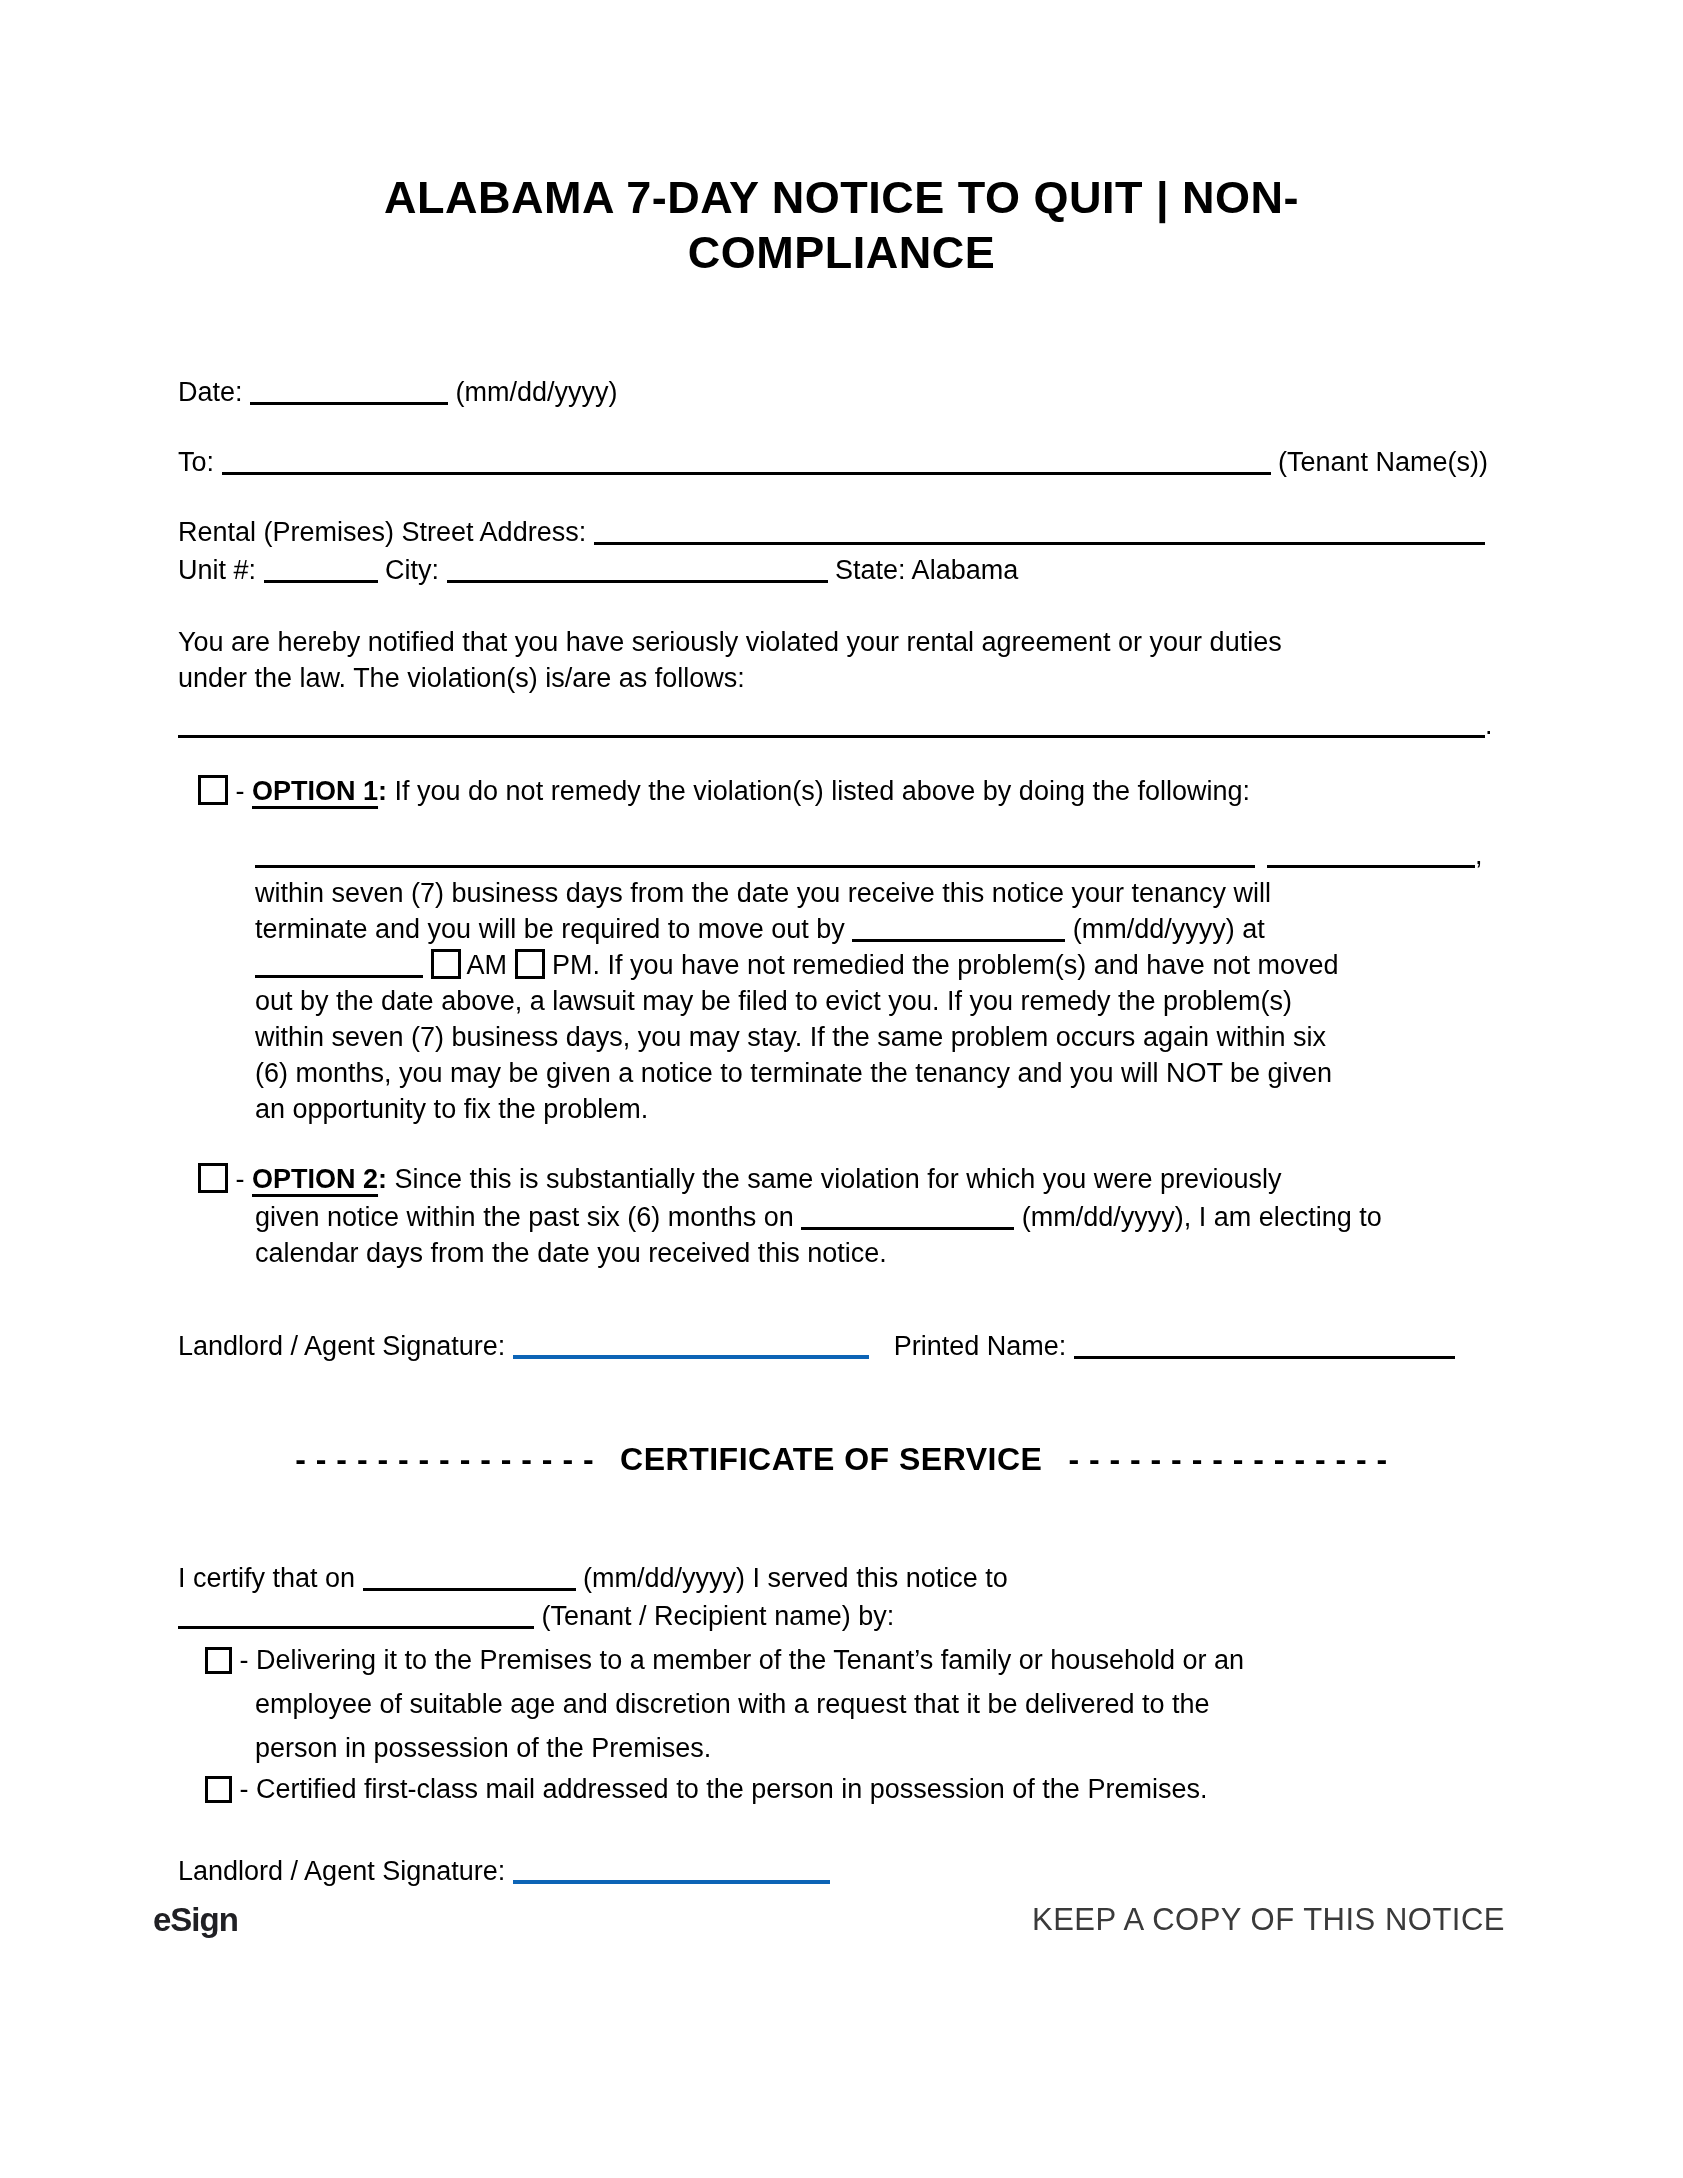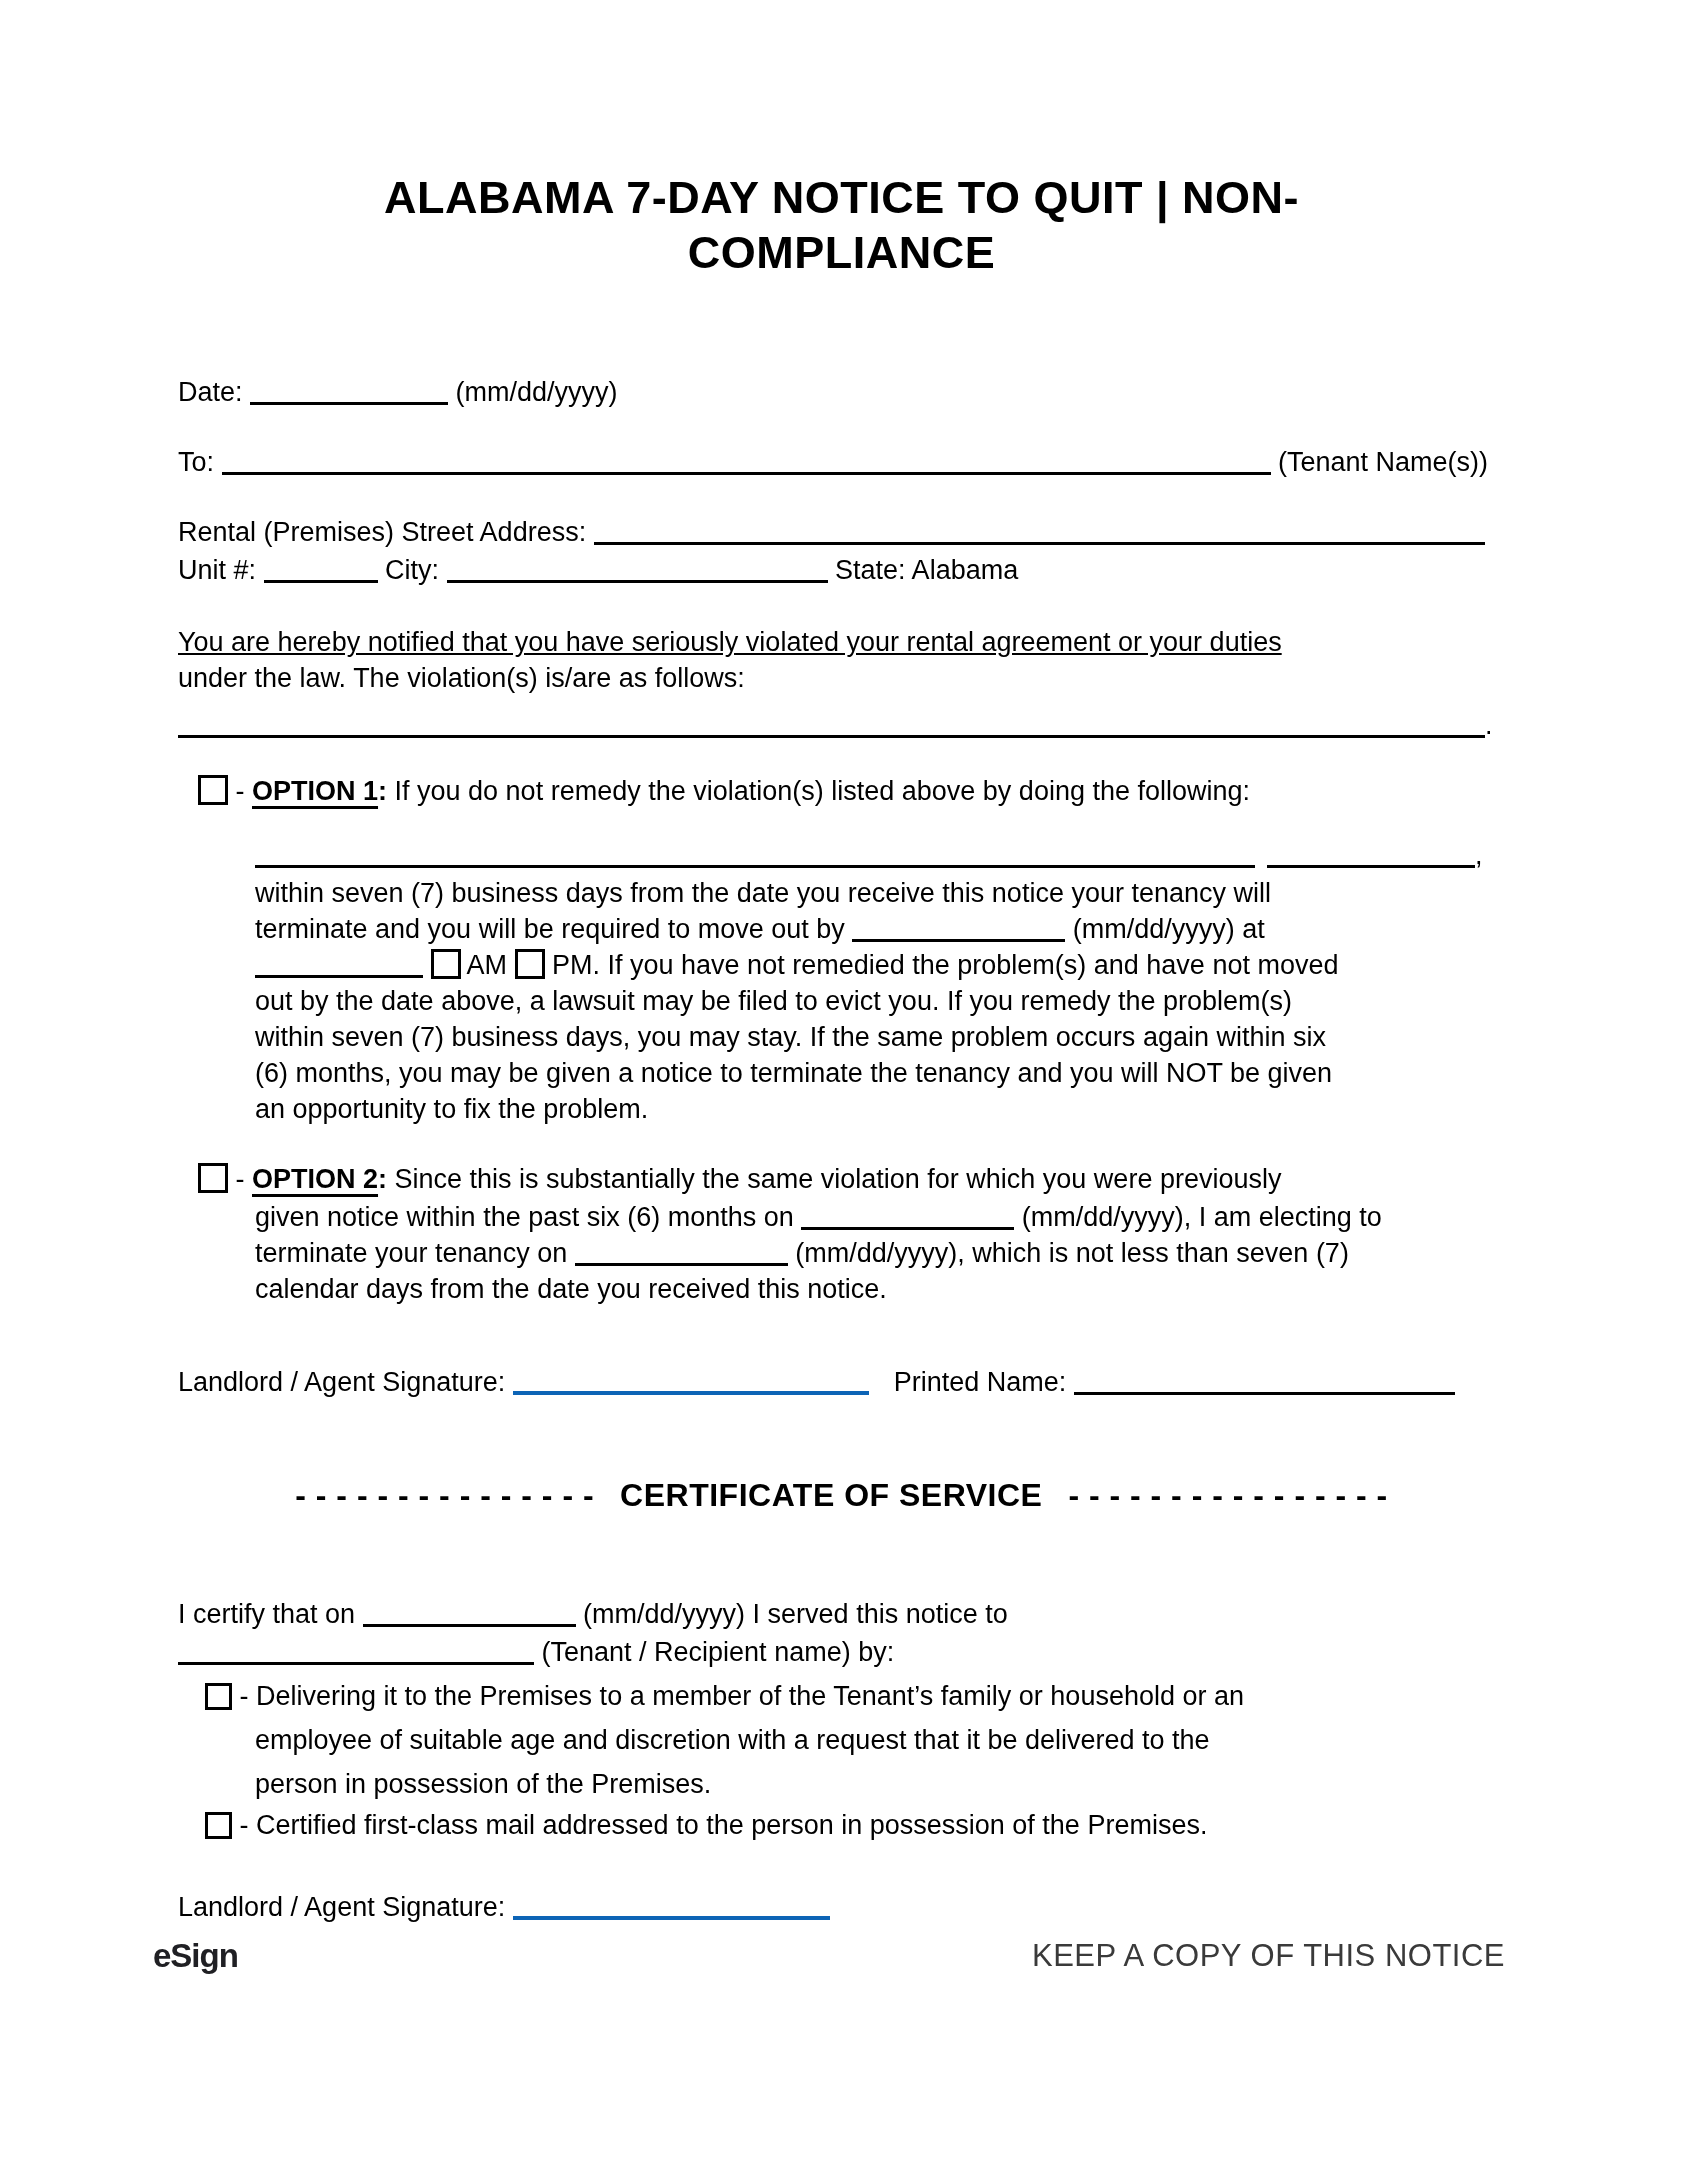--- a/index.html
+++ b/index.html
@@ -86,35 +86,34 @@
   <div class="title">
     <div>ALABAMA 7-DAY NOTICE TO QUIT | NON-</div>
     <div>COMPLIANCE</div>
   </div>
 
   <div id="lines">
       <div class="line" style="margin-top: 94px;"><span>Date: </span><span class="blank" style="width: 198px;"></span><span> (mm/dd/yyyy)</span></div>
       <div class="line" style="margin-top: 34px;"><span>To: </span><span class="blank" style="width: 1049px;"></span><span> (Tenant Name(s))</span></div>
       <div class="line" style="margin-top: 34px;"><span>Rental (Premises) Street Address: </span><span class="blank" style="width: 891px;"></span></div>
       <div class="line" style="margin-top: 2px;"><span>Unit #: </span><span class="blank" style="width: 114px;"></span><span> City: </span><span class="blank" style="width: 381px;"></span><span> State: Alabama</span></div>
-      <div class="line" style="margin-top: 36px; text-decoration: underline;"><span>You are hereby notified that you have seriously violated your rental agreement or your duties</span></div>
+      <div class="line" style="margin-top: 36px;"><span>You are hereby notified that you have seriously violated your rental agreement or your duties</span></div>
       <div class="line"><span>under the law. The violation(s) is/are as follows:</span></div>
       <div class="line" style="margin-top: 11px;"><span class="blank" style="width: 1307px;"></span><span>.</span></div>
       <div class="line" style="margin-top: 30px; padding-left: 20px;"><span class="cb" style="width: 30px; height: 30px;"></span><span> - </span><span class="bu">OPTION 1</span><span class="b">:</span><span> If you do not remedy the violation(s) listed above by doing the following:</span></div>
       <div class="line" style="margin-top: 28px; padding-left: 77px;"><span class="blank" style="width: 1000px;"></span><span class="gap" style="width: 12px;"></span><span class="blank" style="width: 208px;"></span><span>,</span></div>
       <div class="line" style="margin-top: 2px; padding-left: 77px;"><span>within seven (7) business days from the date you receive this notice your tenancy will</span></div>
       <div class="line" style="padding-left: 77px;"><span>terminate and you will be required to move out by </span><span class="blank" style="width: 213px;"></span><span> (mm/dd/yyyy) at</span></div>
       <div class="line" style="padding-left: 77px;"><span class="blank" style="width: 168px;"></span><span> </span><span class="cb" style="width: 30px; height: 30px;"></span><span> AM </span><span class="cb" style="width: 30px; height: 30px;"></span><span> PM. If you have not remedied the problem(s) and have not moved</span></div>
       <div class="line" style="padding-left: 77px;"><span>out by the date above, a lawsuit may be filed to evict you. If you remedy the problem(s)</span></div>
       <div class="line" style="padding-left: 77px;"><span>within seven (7) business days, you may stay. If the same problem occurs again within six</span></div>
       <div class="line" style="padding-left: 77px;"><span>(6) months, you may be given a notice to terminate the tenancy and you will NOT be given</span></div>
       <div class="line" style="padding-left: 77px;"><span>an opportunity to fix the problem.</span></div>
       <div class="line" style="margin-top: 34px; padding-left: 20px;"><span class="cb" style="width: 30px; height: 30px;"></span><span> - </span><span class="bu">OPTION 2</span><span class="b">:</span><span> Since this is substantially the same violation for which you were previously</span></div>
       <div class="line" style="margin-top: 2px; padding-left: 77px;"><span>given notice within the past six (6) months on </span><span class="blank" style="width: 213px;"></span><span> (mm/dd/yyyy), I am electing to</span></div>
-      <div class="line" style="padding-left: 77px;"><span>terminate your tenancy on </span><span class="blank" style="width: 213px;"></span><span> (mm/dd/yyyy), which is not less than seven (7)</span></div>
       <div class="line" style="padding-left: 77px;"><span>calendar days from the date you received this notice.</span></div>
       <div class="line" style="margin-top: 57px;"><span>Landlord / Agent Signature: </span><span class="blank blue" style="width: 356px; border-bottom-color: rgb(13, 100, 182);"></span><span class="gap" style="width: 25px;"></span><span>Printed Name: </span><span class="blank" style="width: 381px;"></span></div>
       <div class="line cert-heading" style="margin-top: 75px;"><span>- - - - - - - - - - - - - - -</span><span class="b">CERTIFICATE OF SERVICE</span><span>- - - - - - - - - - - - - - - -</span></div>
       <div class="line" style="margin-top: 81px;"><span>I certify that on </span><span class="blank" style="width: 213px;"></span><span> (mm/dd/yyyy) I served this notice to</span></div>
       <div class="line" style="margin-top: 2px;"><span class="blank" style="width: 356px;"></span><span> (Tenant / Recipient name) by:</span></div>
       <div class="line" style="margin-top: 8px; padding-left: 27px;"><span class="cb" style="width: 27px; height: 27px;"></span><span> - Delivering it to the Premises to a member of the Tenant’s family or household or an</span></div>
       <div class="line" style="margin-top: 8px; padding-left: 77px;"><span>employee of suitable age and discretion with a request that it be delivered to the</span></div>
       <div class="line" style="margin-top: 8px; padding-left: 77px;"><span>person in possession of the Premises.</span></div>
       <div class="line" style="margin-top: 5px; padding-left: 27px;"><span class="cb" style="width: 27px; height: 27px;"></span><span> - Certified first-class mail addressed to the person in possession of the Premises.</span></div>
       <div class="line" style="margin-top: 46px;"><span>Landlord / Agent Signature: </span><span class="blank blue" style="width: 317px; border-bottom-color: rgb(13, 100, 182);"></span></div>

